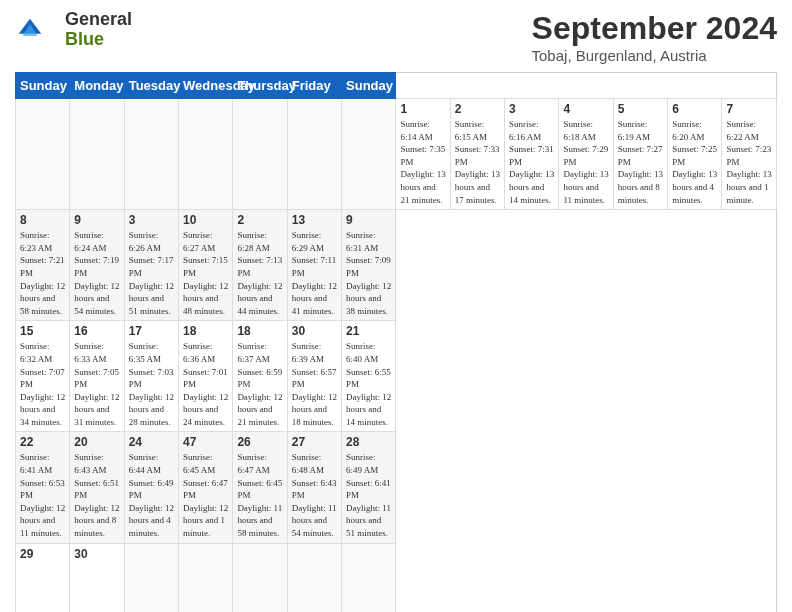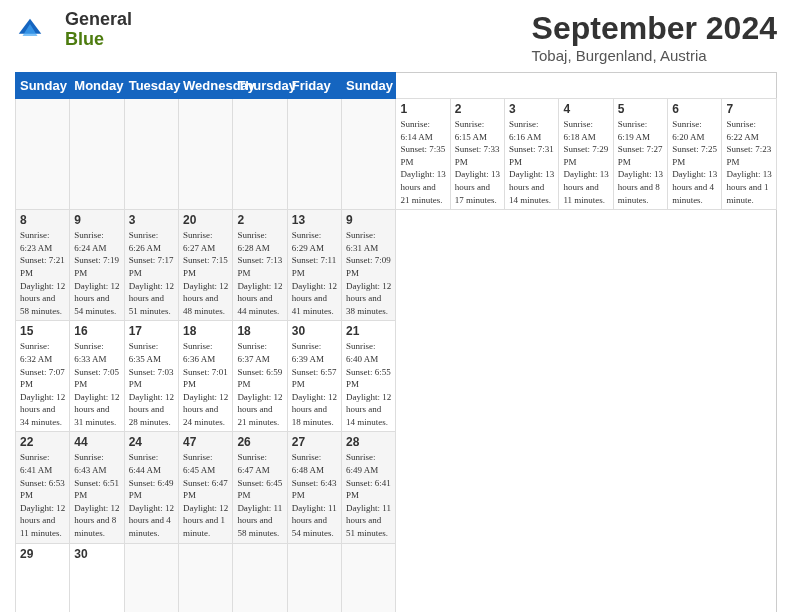--- a/index.html
+++ b/index.html
@@ -173,21 +173,21 @@
           </td>
           <td>
             <span class="day-num">9</span>
             <div class="day-info">Sunrise: 6:24 AM<br>Sunset: 7:19 PM<br>Daylight: 12 hours and 54 minutes.</div>
           </td>
           <td>
             <span class="day-num">3</span>
             <div class="day-info">Sunrise: 6:26 AM<br>Sunset: 7:17 PM<br>Daylight: 12 hours and 51 minutes.</div>
           </td>
           <td>
-            <span class="day-num">20</span>
+            <span class="day-num">10</span>
             <div class="day-info">Sunrise: 6:27 AM<br>Sunset: 7:15 PM<br>Daylight: 12 hours and 48 minutes.</div>
           </td>
           <td>
             <span class="day-num">2</span>
             <div class="day-info">Sunrise: 6:28 AM<br>Sunset: 7:13 PM<br>Daylight: 12 hours and 44 minutes.</div>
           </td>
           <td>
             <span class="day-num">13</span>
             <div class="day-info">Sunrise: 6:29 AM<br>Sunset: 7:11 PM<br>Daylight: 12 hours and 41 minutes.</div>
           </td>
@@ -225,21 +225,21 @@
             <span class="day-num">21</span>
             <div class="day-info">Sunrise: 6:40 AM<br>Sunset: 6:55 PM<br>Daylight: 12 hours and 14 minutes.</div>
           </td>
         </tr>
         <tr>
           <td>
             <span class="day-num">22</span>
             <div class="day-info">Sunrise: 6:41 AM<br>Sunset: 6:53 PM<br>Daylight: 12 hours and 11 minutes.</div>
           </td>
           <td>
-            <span class="day-num">44</span>
+            <span class="day-num">20</span>
             <div class="day-info">Sunrise: 6:43 AM<br>Sunset: 6:51 PM<br>Daylight: 12 hours and 8 minutes.</div>
           </td>
           <td>
             <span class="day-num">24</span>
             <div class="day-info">Sunrise: 6:44 AM<br>Sunset: 6:49 PM<br>Daylight: 12 hours and 4 minutes.</div>
           </td>
           <td>
             <span class="day-num">47</span>
             <div class="day-info">Sunrise: 6:45 AM<br>Sunset: 6:47 PM<br>Daylight: 12 hours and 1 minute.</div>
           </td>

